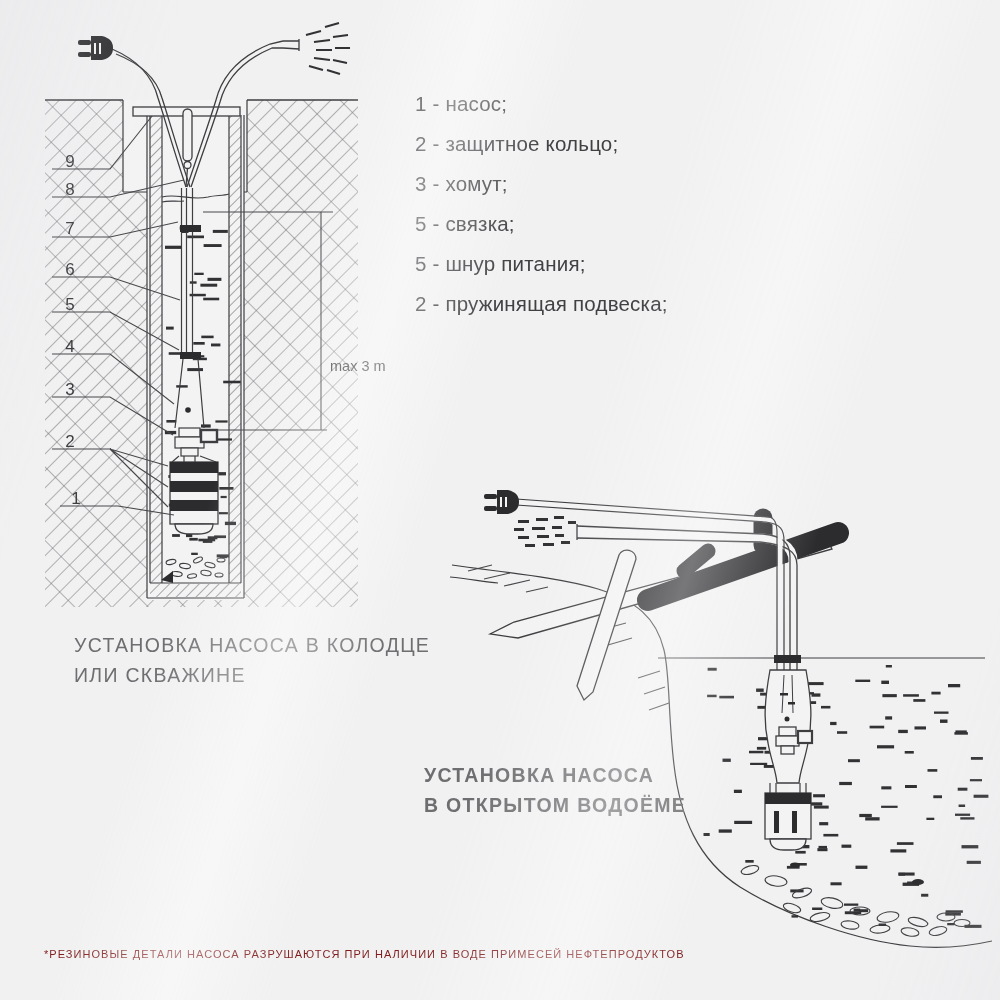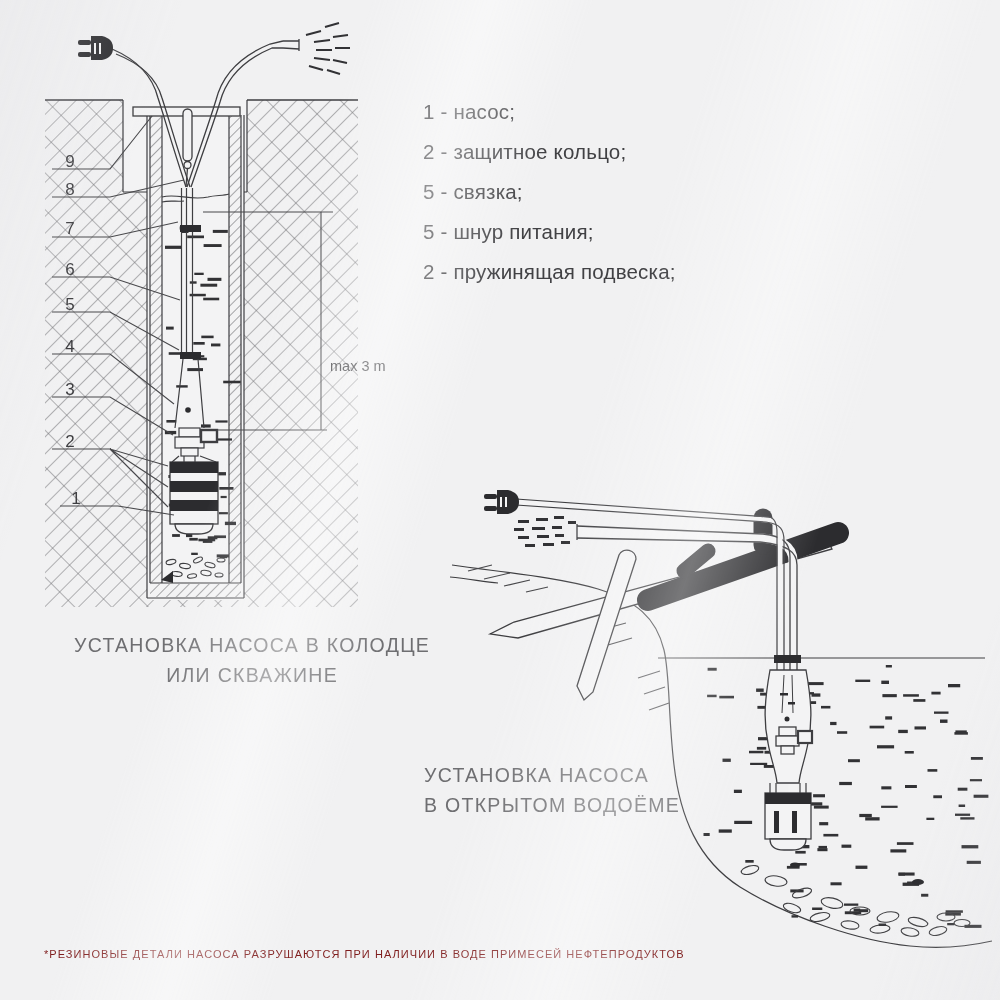--- a/index.html
+++ b/index.html
@@ -17,30 +17,30 @@
       linear-gradient(108deg, rgba(255,255,255,0) 55%, rgba(255,255,255,.45) 66%, rgba(255,255,255,0) 75%),
       linear-gradient(108deg, rgba(222,222,226,.35) 0%, rgba(255,255,255,0) 14%),
       linear-gradient(288deg, rgba(224,224,228,.30) 0%, rgba(255,255,255,0) 10%);
     opacity:.8;
   }
   svg{position:absolute;}
   #well-svg{left:30px;top:10px;}
   #pond-svg{left:440px;top:465px;}
   svg text{font-family:"Liberation Sans",sans-serif;fill:#3e3e41;}
   .legend{
-    position:absolute;left:415px;top:92px;margin:8px;padding:0;list-style:none;
+    position:absolute;left:415px;top:92px;margin:0;padding:0;list-style:none;
     display:flex;flex-direction:column;gap:16px;
   }
   .legend li{font-size:20.5px;color:#414144;letter-spacing:.2px;white-space:nowrap;}
   .caption{
     position:absolute;font-size:19.5px;letter-spacing:1.3px;color:#6e6e71;
     line-height:30px;text-transform:uppercase;white-space:nowrap;
   }
-  #well-caption{left:74px;top:630px;text-align:center;}
-  #pond-caption{left:424px;top:760px;}
+  #well-caption{left:74px;top:630px;}
+  #pond-caption{left:424px;top:760px;font-weight:bold;}
   .footnote{
     position:absolute;left:44px;top:948px;width:950px;
     font-size:11px;letter-spacing:1.05px;color:#7f1d1d;white-space:nowrap;
   }
 </style>
 </head>
 <body>
 
 <svg id="well-svg" width="370" height="620" viewBox="0 0 370 620">
   <defs>
@@ -437,20 +437,21 @@
     <rect x="325" y="328" width="46" height="11" fill="#2c2c2f" stroke="none"></rect>
     <rect x="334" y="346" width="5" height="22" fill="#2c2c2f" stroke="none"></rect>
     <rect x="352" y="346" width="5" height="22" fill="#2c2c2f" stroke="none"></rect>
     <path d="M330,374H366C366,381 361,385 352,385H344C335,385 330,381 330,374Z"></path>
   </g>
 </svg>
 
 <ul class="legend">
   <li>1 - насос;</li>
   <li>2 - защитное кольцо;</li>
+  <li>3 - хомут;</li>
   <li>5 - связка;</li>
   <li>5 - шнур питания;</li>
   <li>2 - пружинящая подвеска;</li>
 </ul>
 
 <div class="caption" id="well-caption">
   <div>УСТАНОВКА НАСОСА В КОЛОДЦЕ</div>
   <div>ИЛИ СКВАЖИНЕ</div>
 </div>
 

